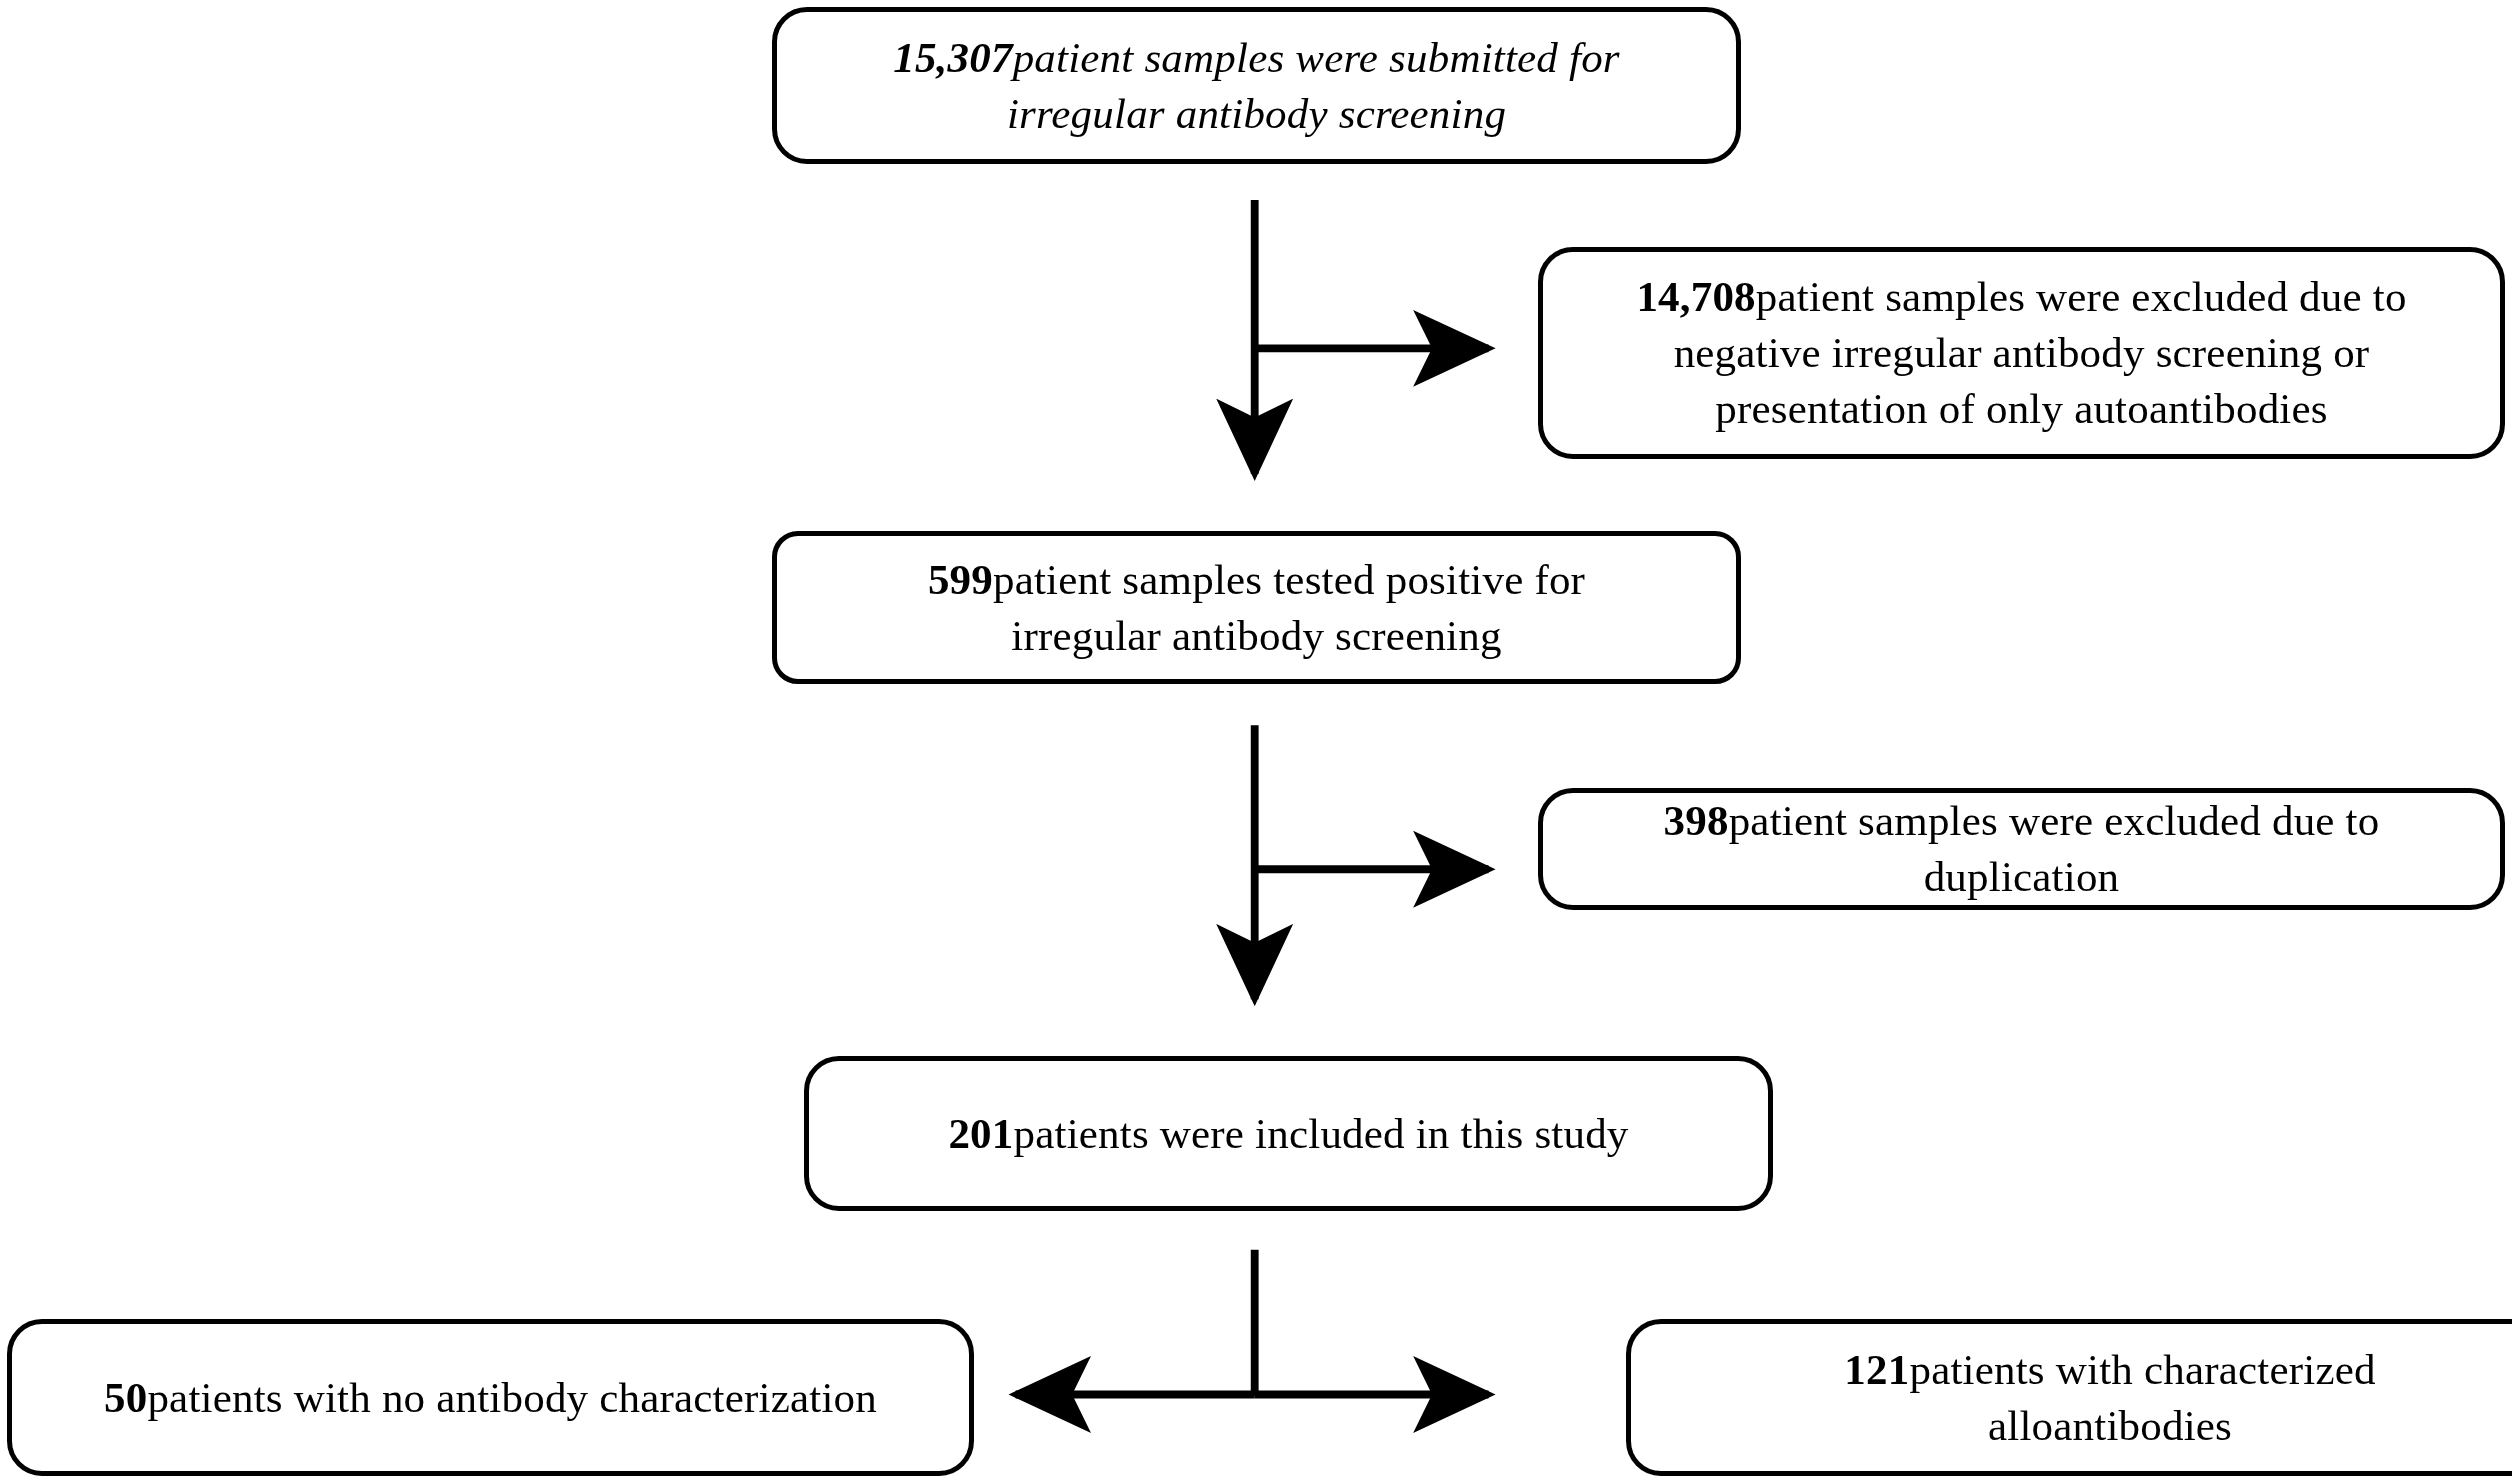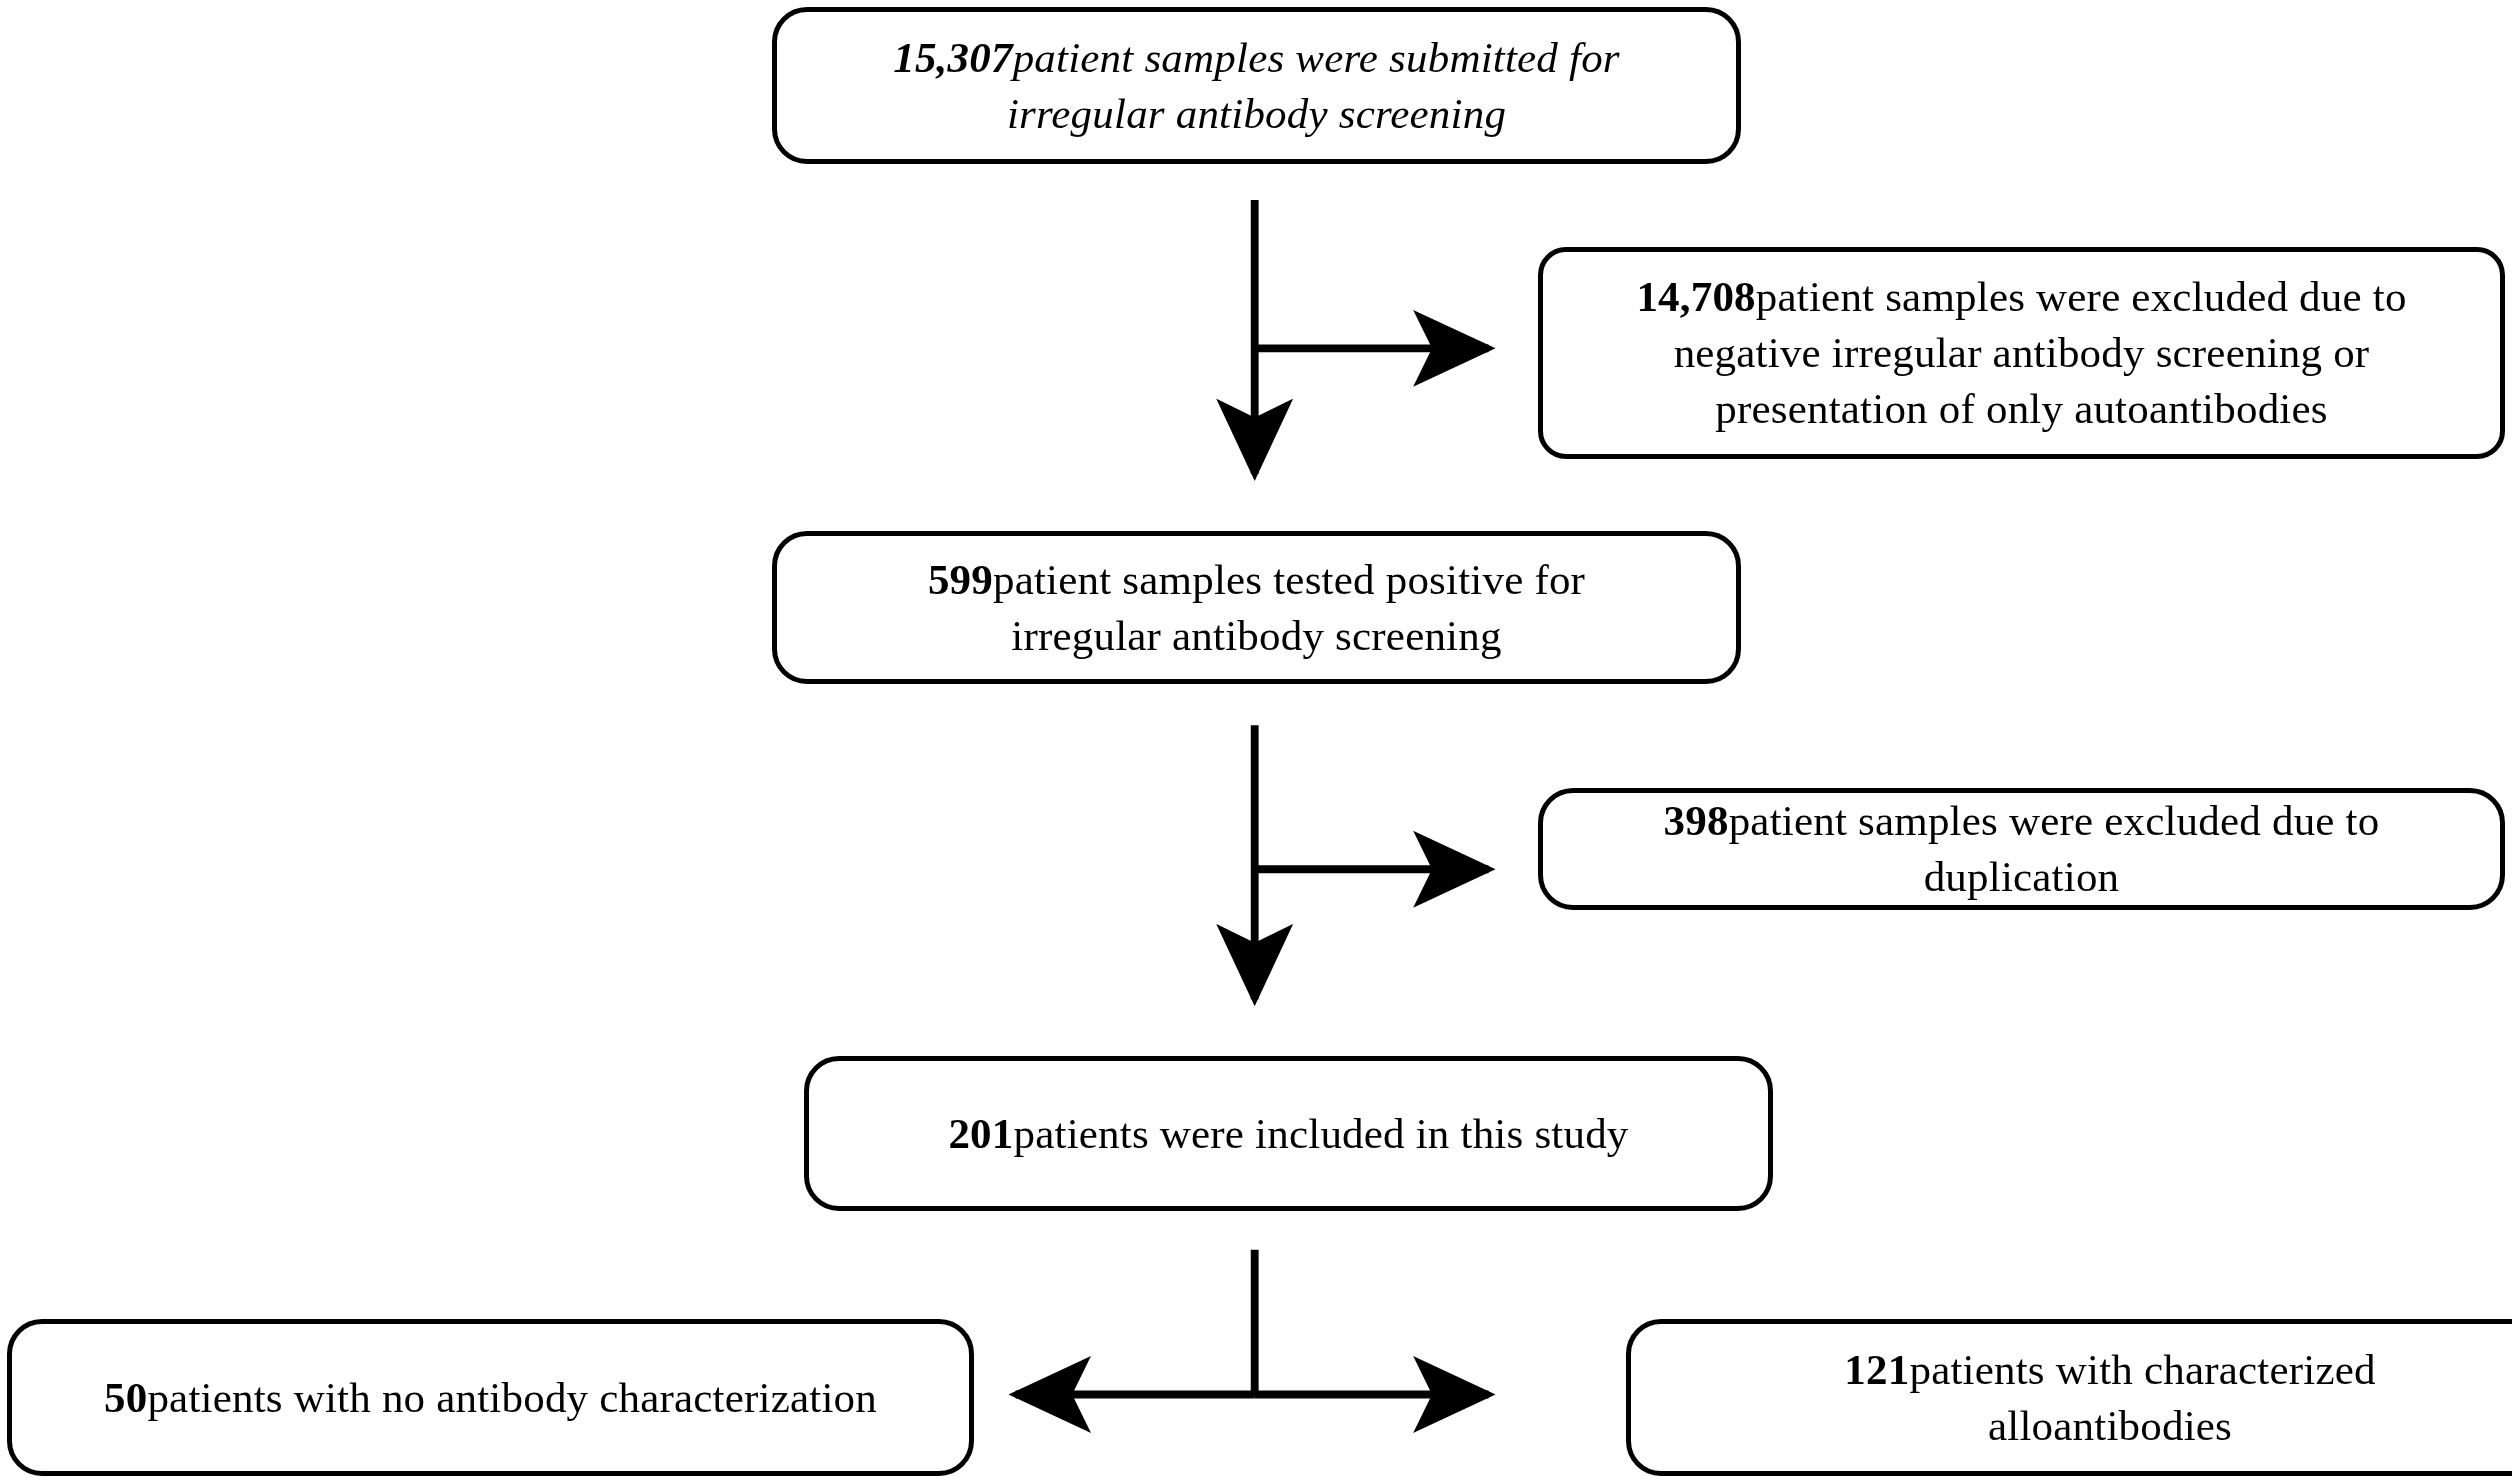--- a/index.html
+++ b/index.html
@@ -33,22 +33,22 @@
   .node .txt {
     display: block;
     white-space: pre-line;
     letter-spacing: 0.2px;
   }
   .node .num {
     font-weight: bold;
   }
   
   #box-submitted   { left: 772px;  top: 7px;    width: 969px; height: 157px; font-style: italic; }
-  #box-excluded-neg{ left: 1538px; top: 247px;  width: 967px; height: 212px; border-radius: 28px; }
-  #box-positive    { left: 772px;  top: 531px;  width: 969px; height: 153px; }
+  #box-excluded-neg{ left: 1538px; top: 247px;  width: 967px; height: 212px; }
+  #box-positive    { left: 772px;  top: 531px;  width: 969px; height: 153px; border-radius: 26px; }
   #box-excluded-dup{ left: 1538px; top: 788px;  width: 967px; height: 122px; }
   #box-included    { left: 772px;  top: 1056px; width: 969px; height: 155px; margin-left: 32px; }
   #box-no-charac   { left: 7px;    top: 1319px; width: 967px; height: 157px; }
   #box-charac-allo { left: 1626px; top: 1319px; width: 968px; height: 157px; }
 
   .connector-layer {
     position: absolute;
     left: 0;
     top: 0;
     width: 2512px;

